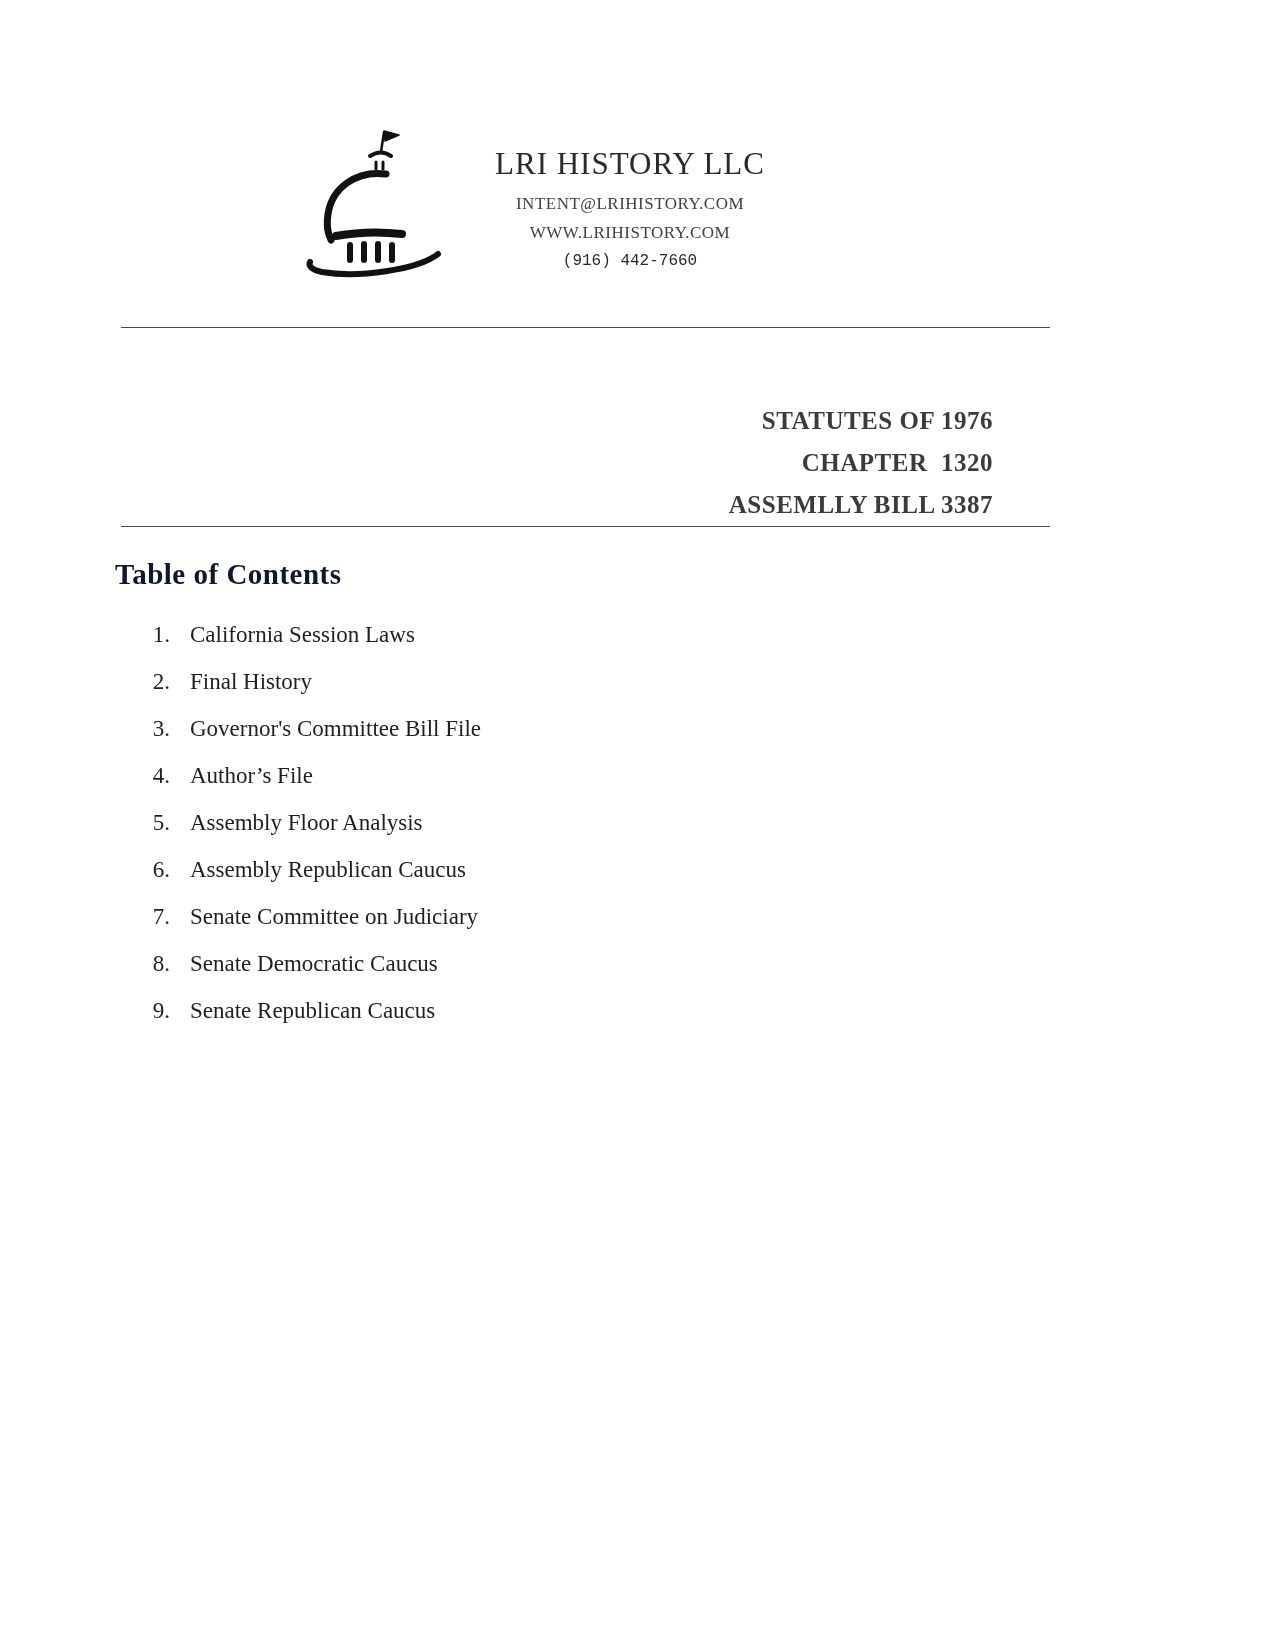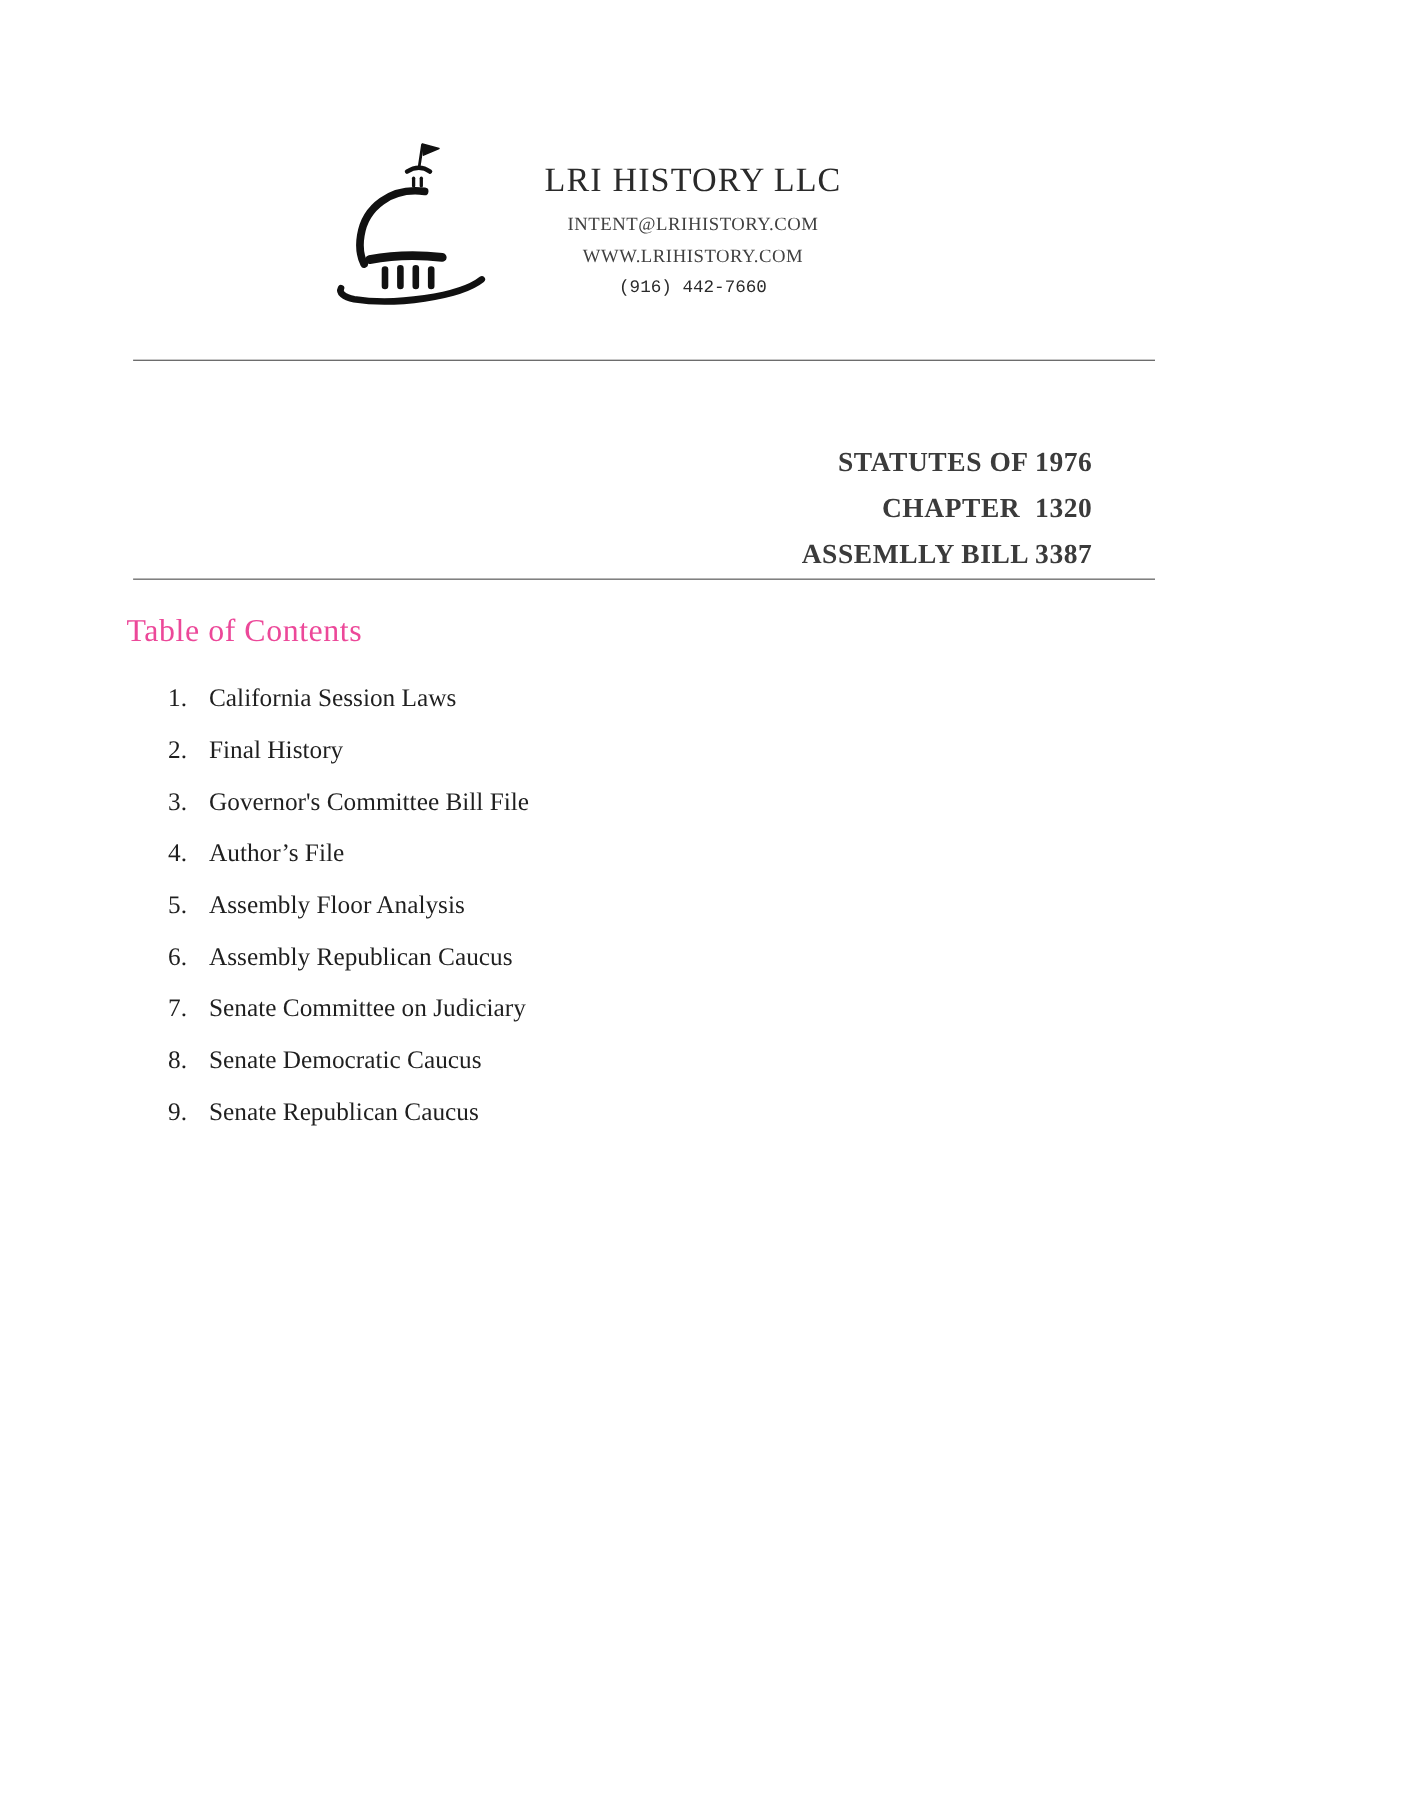--- a/index.html
+++ b/index.html
@@ -76,22 +76,22 @@
     margin-top: 32px;
   }
   .title-block div { white-space: pre; }
 
   
   .toc-heading {
     position: absolute;
     top: 558px;
     left: 115px;
     font-size: 29px;
-    font-weight: normal;
-    color: #ec4899;
+    font-weight: bold;
+    color: #0f172a;
     letter-spacing: 0.5px;
   }
   .toc-list {
     position: absolute;
     top: 622px;
     left: 118px;
     font-size: 23px;
     color: #1f1f1f;
   }
   .toc-row {

